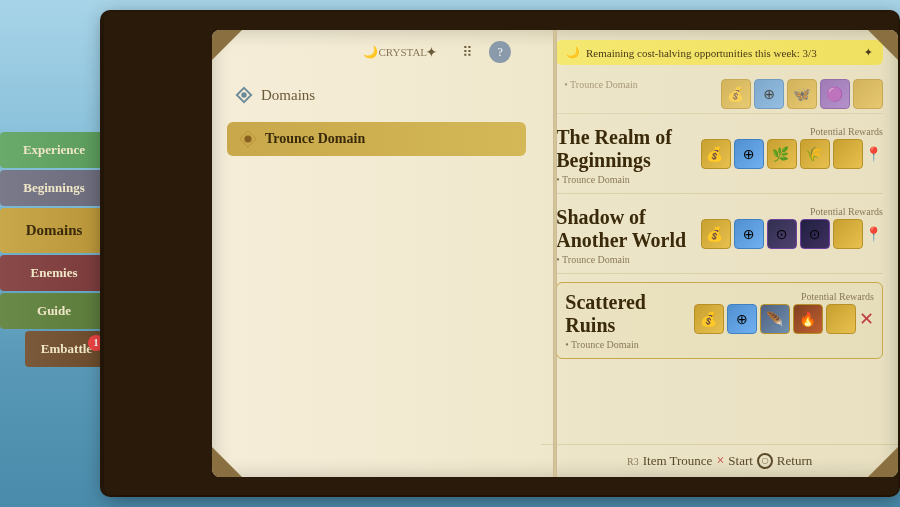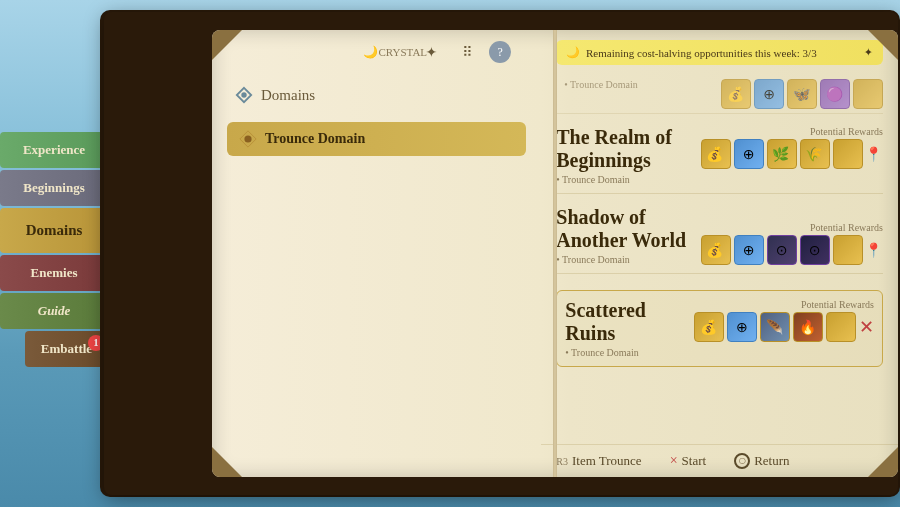--- a/index.html
+++ b/index.html
@@ -38,21 +38,21 @@
 
     .sidebar-item.experience { background: linear-gradient(90deg, #6aaa6a, #5a9a5a); }
     .sidebar-item.commissions { background: linear-gradient(90deg, #7a7a8a, #6a6a7a); }
     .sidebar-item.domains {
       background: linear-gradient(90deg, #c8a84a, #b89438);
       color: #3a2a0a;
       font-size: 15px;
       padding: 14px 8px;
     }
     .sidebar-item.enemies { background: linear-gradient(90deg, #8a4a4a, #7a3a3a); text-align: center; }
-    .sidebar-item.guide { background: linear-gradient(90deg, #6a8a4a, #5a7a3a); font-style: italic; }
+    .sidebar-item.guide { background: linear-gradient(90deg, #6a8a4a, #5a7a3a); }
     .sidebar-item.embattle {
       background: linear-gradient(90deg, #7a5a3a, #6a4a2a);
       position: relative;
       margin-left: 25px;
     }
     .embattle-badge {
       position: absolute;
       top: 4px;
       right: 4px;
       background: #e44;
@@ -431,21 +431,21 @@
             <div class="reward-icon">💰</div>
             <div class="reward-icon blue">⊕</div>
             <div class="reward-icon">🌿</div>
             <div class="reward-icon">🌾</div>
             <div class="reward-icon"></div>
             <span class="location-icon">📍</span>
           </div>
         </div>
       </div>
 
-      <div class="domain-entry" style="margin-bottom:16px;align-items:flex-end;">
+      <div class="domain-entry" style="margin-bottom:8px;">
         <div class="domain-left">
           <div class="domain-name">Shadow of Another World</div>
           <div class="domain-type">• <span>Trounce Domain</span></div>
         </div>
         <div class="domain-right">
           <div class="potential-label">Potential Rewards</div>
           <div class="reward-icons">
             <div class="reward-icon">💰</div>
             <div class="reward-icon blue">⊕</div>
             <div class="reward-icon purple" style="background:linear-gradient(135deg,#303050,#504070);">⊙</div>
@@ -467,21 +467,21 @@
             <div class="reward-icon">💰</div>
             <div class="reward-icon blue">⊕</div>
             <div class="reward-icon" style="background:linear-gradient(135deg,#506080,#7090b0);">🪶</div>
             <div class="reward-icon" style="background:linear-gradient(135deg,#804020,#c06030);">🔥</div>
             <div class="reward-icon"></div>
             <span class="close-icon" style="color:#c04040; font-size:18px;">✕</span>
           </div>
         </div>
       </div>
 
-      <div class="bottom-bar" style="position:absolute; bottom:0; left:0; right:4px; width:100%; padding:8px 15px; display:flex; align-items:center; justify-content:flex-start; gap:28px; border-top:1px solid rgba(180,160,100,0.3);">
+      <div class="bottom-bar" style="position:absolute; bottom:0; left:0; right:4px; width:100%; padding:8px 15px; display:flex; align-items:center; justify-content:center; gap:4px; border-top:1px solid rgba(180,160,100,0.3);">
         <div class="bottom-btn">
           <span class="btn-key">R3</span>
           <span>Item Trounce</span>
         </div>
         <div class="bottom-btn">
           <span class="btn-key" style="font-size:14px; color:#c04040;">×</span>
           <span>Start</span>
         </div>
         <div class="bottom-btn">
           <span class="btn-key" style="font-size:14px; border:2px solid #5a4a2a; border-radius:50%; width:16px; height:16px; display:inline-flex; align-items:center; justify-content:center;">○</span>

